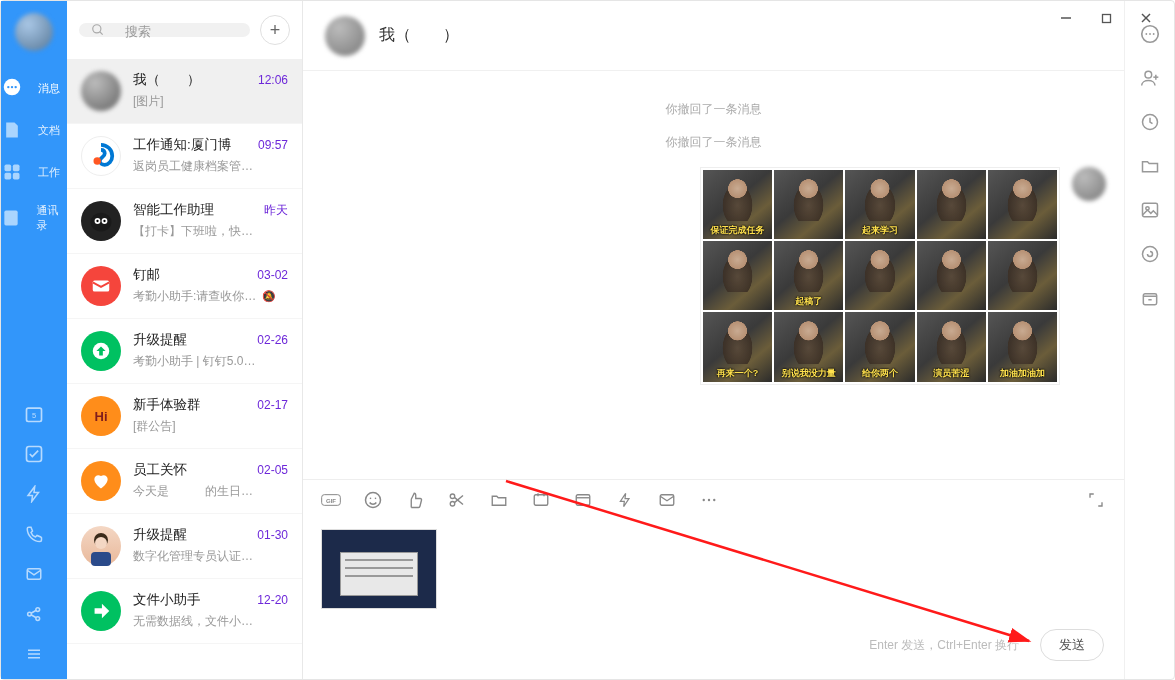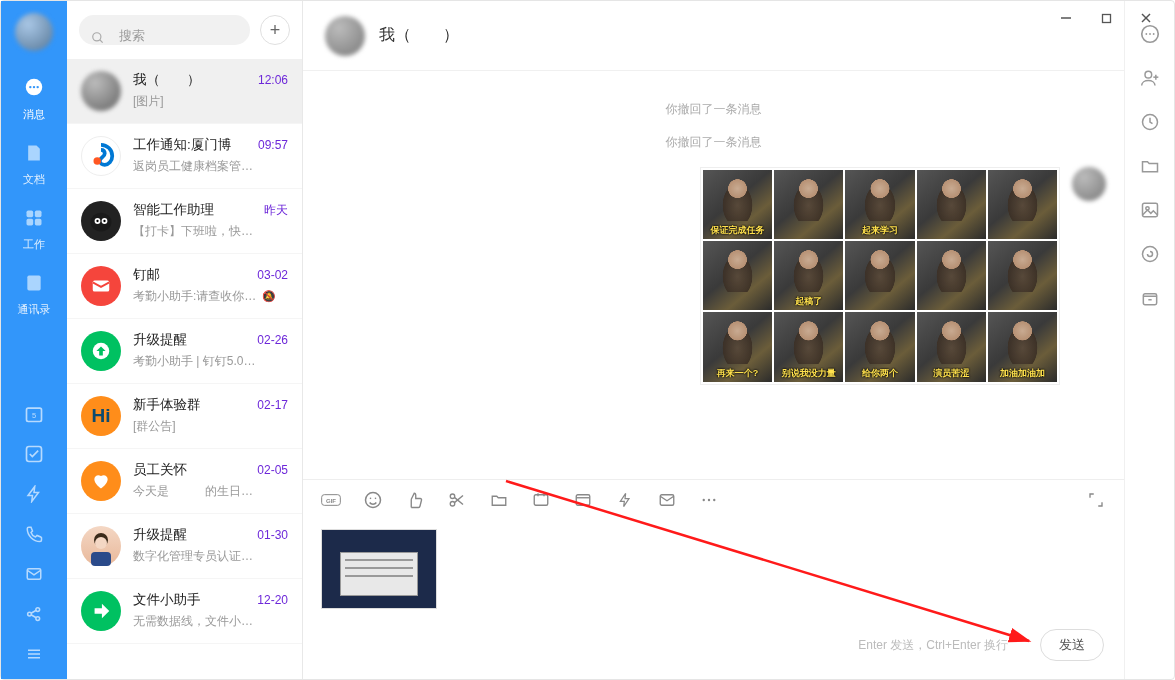--- a/index.html
+++ b/index.html
@@ -3,30 +3,30 @@
 <meta charset="utf-8">
 <style>
 * { margin: 0; padding: 0; box-sizing: border-box; font-family: "Microsoft YaHei", "PingFang SC", sans-serif; }
 body { width: 1175px; height: 680px; overflow: hidden; background: #fff; position: relative; }
 
 .app { display: flex; height: 680px; border: 1px solid #e5e5e5; border-radius: 4px; position: relative; }
 
 
 .rail { width: 66px; background: #3296fa; display: flex; flex-direction: column; align-items: center; padding-top: 12px; color: #fff; font-size: 11px; }
 .rail .avatar { width: 38px; height: 38px; border-radius: 50%; background: radial-gradient(circle at 35% 30%, #a9c7e6, #6a8aa9 75%); margin-bottom: 16px; filter: blur(2px); }
-.rail .item { display: flex; flex-direction: column; align-items: center; gap: 8px; padding: 10px 0; width: 100%; cursor: pointer; opacity: .85; }
+.rail .item { display: flex; flex-direction: row; align-items: center; gap: 15px; padding: 10px 0; width: 100%; cursor: pointer; opacity: .85; }
 .rail .item.active { opacity: 1; }
 .rail .item .ic { width: 22px; height: 22px; display:flex; align-items:center; justify-content:center; }
 .rail .bottom-icons { margin-top: auto; display:flex; flex-direction:column; align-items:center; gap:18px; padding: 14px 0; opacity:.85; font-size:16px; }
 .rail .bottom-icons .bic { width:22px; height:22px; display:flex; align-items:center; justify-content:center; cursor:pointer; }
 
 
 .convlist { width: 236px; border-right: 1px solid #e8e8e8; display:flex; flex-direction:column; background:#fff; }
 .searchbar { display:flex; align-items:center; gap:10px; padding: 14px 12px; }
-.searchbar .sbox { flex:1; height: 30px; background:#f1f1f1; border-radius: 15px; display:flex; align-items:flex-end; padding: 0 12px; color:#999; font-size:13px; gap:14px; }
+.searchbar .sbox { flex:1; height: 14px; background:#f1f1f1; border-radius: 15px; display:flex; align-items:flex-start; padding: 0 12px; color:#999; font-size:13px; gap:20px; }
 .searchbar .plus { width:30px; height:30px; border-radius:50%; border:1px solid #e0e0e0; display:flex; align-items:center; justify-content:center; color:#666; cursor:pointer; font-size:18px; }
 .clist { flex:1; overflow:hidden; }
 .citem { display:flex; gap:12px; padding: 12px 14px; border-bottom:1px solid #f5f5f5; cursor:pointer; position:relative; }
 .citem.active { background:#f0f0f0; }
 .citem .cava { width:40px; height:40px; border-radius:50%; flex-shrink:0; display:flex; align-items:center; justify-content:center; color:#fff; font-size:12px; }
 .citem .cbody { flex:1; min-width:0; }
 .citem .crow1 { display:flex; justify-content:space-between; align-items:baseline; }
 .citem .ctitle { font-size:13.5px; color:#222; white-space:nowrap; overflow:hidden; text-overflow:ellipsis; max-width:130px; }
 .citem .ctime { font-size:12px; color:#6d28d9; }
 .citem .csub { font-size:12px; color:#999; margin-top:4px; white-space:nowrap; overflow:hidden; text-overflow:ellipsis; display:flex; align-items:center; gap:6px; }
@@ -47,21 +47,21 @@
 .mava { width:34px; height:34px; border-radius:50%; background: radial-gradient(circle at 35% 30%, #bcbcbc, #8a8a8a 75%); filter: blur(2px); flex-shrink:0; }
 
 
 .toolbar { height:40px; border-top:1px solid #eee; display:flex; align-items:center; gap:22px; padding: 0 18px; color:#888; }
 .tic { width:20px; height:20px; display:flex; align-items:center; justify-content:center; cursor:pointer; }
 .toolbar .spacer { flex:1; }
 .compose { height:160px; padding: 10px 18px 0; position:relative; }
 .attach-thumb { width:116px; height:80px; background:#1c2a4a; border:1px solid #ddd; position:relative; }
 .attach-thumb .win { position:absolute; left:18px; top:22px; width:78px; height:44px; background:#e8e8e8; border:1px solid #999; }
 .attach-thumb .win::before { content:""; position:absolute; left:4px; top:6px; right:4px; height:2px; background:#999; box-shadow: 0 8px 0 #999, 0 16px 0 #999; }
-.footer { position:absolute; right:20px; bottom:18px; display:flex; align-items:center; gap:32px; }
+.footer { position:absolute; right:20px; bottom:18px; display:flex; align-items:center; gap:21px; }
 .hint { font-size:12px; color:#bbb; }
 .sendbtn { padding: 6px 18px; border:1px solid #ddd; border-radius:16px; font-size:13px; color:#555; background:#fff; cursor:pointer; }
 
 
 .rsidebar { width:50px; border-left:1px solid #f0f0f0; display:flex; flex-direction:column; align-items:center; gap:22px; padding-top:22px; color:#888; }
 .ric { width:22px; height:22px; display:flex; align-items:center; justify-content:center; cursor:pointer; }
 
 
 .winctrl { position:absolute; top:0; right:0; height:34px; display:flex; align-items:center; gap:8px; padding-right:12px; z-index:5; }
 .winctrl .wc { width:32px; height:24px; display:flex; align-items:center; justify-content:center; color:#555; cursor:pointer; font-size:14px; }
@@ -273,21 +273,21 @@
             <div class="crow1">
               <span class="ctitle">升级提醒</span>
               <span class="ctime">02-26</span>
             </div>
             <div class="csub">
               <span>考勤小助手 | 钉钉5.0…</span>
             </div>
           </div>
         </div>
         <div class="citem">
-          <div class="cava" style="background:#ff8d1a;color:#0c4a6e;font-size:19px;font-weight:bold">Hi</div>
+          <div class="cava" style="background:#ff8d1a;color:#7f1d1d;font-size:13px;font-weight:bold">Hi</div>
           <div class="cbody">
             <div class="crow1">
               <span class="ctitle">新手体验群</span>
               <span class="ctime">02-17</span>
             </div>
             <div class="csub">
               <span>[群公告]</span>
             </div>
           </div>
         </div>

